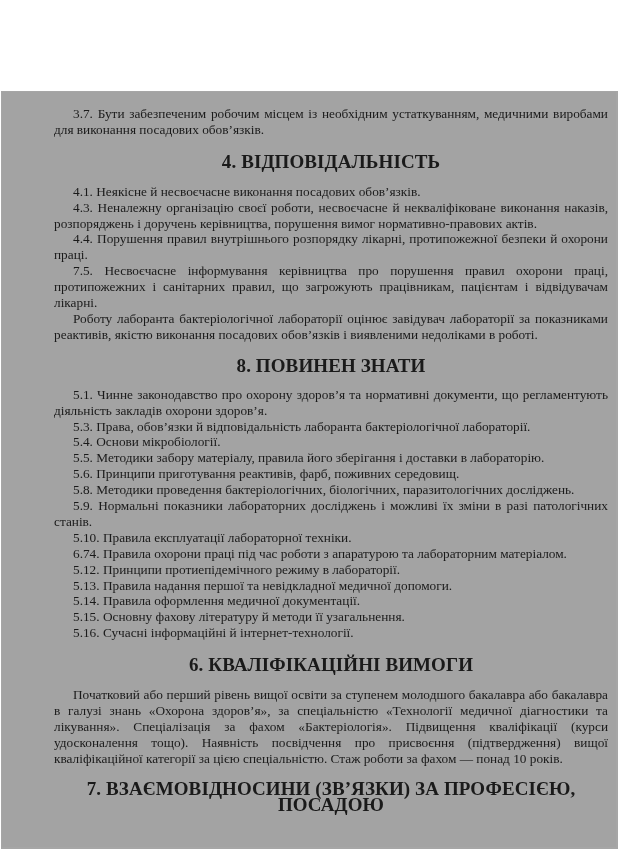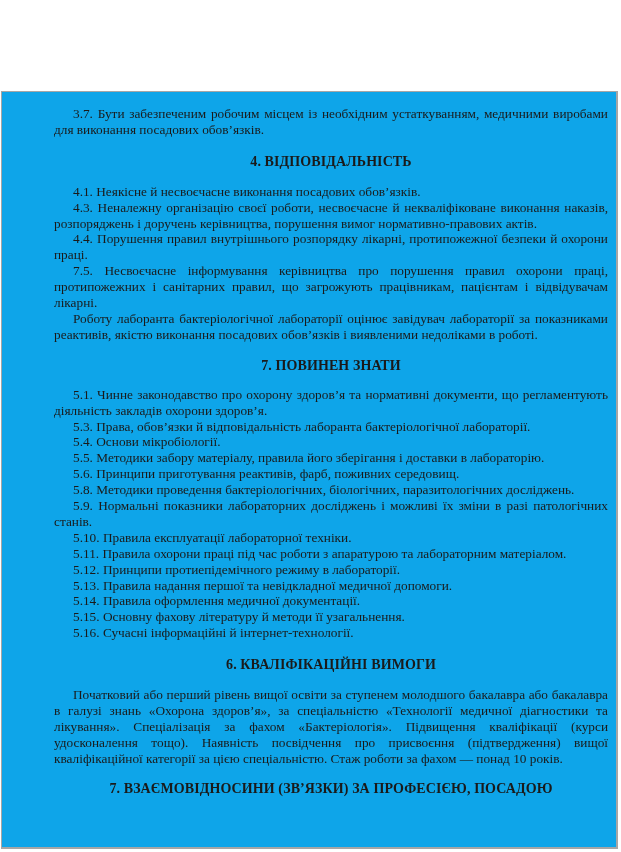--- a/index.html
+++ b/index.html
@@ -1,29 +1,29 @@
 <!DOCTYPE html>
 <html><head>
 <meta charset="utf-8">
 <style>
   html, body { margin: 0; padding: 0; background: #ffffff; }
   body { width: 621px; height: 852px; position: relative; overflow: hidden; }
   .frame {
     position: absolute; left: 1px; top: 91px; width: 617px; height: 758px;
     border: 1px solid #a6a6a6; border-right-width: 2px; border-bottom-width: 2px;
-    box-sizing: border-box; background: #0ea5e9;
+    box-sizing: border-box; background: #a3a3a3;
   }
   .content {
     position: absolute; left: 52px; top: 14px; width: 554px;
     font-family: "Liberation Serif", "DejaVu Serif", serif;
     font-size: 13.3px; line-height: 15.9px; color: #1a1a1a;
   }
   p { margin: 0; text-align: justify; text-indent: 19px; }
   h2 {
-    margin: 0; font-size: 14px; font-weight: bold; text-align: center;
+    margin: 0; font-size: 19px; font-weight: bold; text-align: center;
     font-family: "Liberation Serif", "DejaVu Serif", serif; letter-spacing: 0.1px;
   }
   .h4 { margin-top: 16px; margin-bottom: 14px; }
   .h5 { margin-top: 15px; margin-bottom: 13px; }
   .h6 { margin-top: 16px; margin-bottom: 14px; }
   .h7 { margin-top: 14px; margin-bottom: 13px; }
 </style>
 </head>
 <body>
 
@@ -32,30 +32,30 @@
 
     <p>3.7. Бути забезпеченим робочим місцем із необхідним устаткуванням, медичними виробами для виконання посадових обов’язків.</p>
 
     <h2 class="h4">4. ВІДПОВІДАЛЬНІСТЬ</h2>
     <p>4.1. Неякісне й несвоєчасне виконання посадових обов’язків.</p>
     <p>4.3. Неналежну організацію своєї роботи, несвоєчасне й некваліфіковане виконання наказів, розпоряджень і доручень керівництва, порушення вимог нормативно-правових актів.</p>
     <p>4.4. Порушення правил внутрішнього розпорядку лікарні, протипожежної безпеки й охорони праці.</p>
     <p>7.5. Несвоєчасне інформування керівництва про порушення правил охорони праці, протипожежних і санітарних правил, що загрожують працівникам, пацієнтам і відвідувачам лікарні.</p>
     <p>Роботу лаборанта бактеріологічної лабораторії оцінює завідувач лабораторії за показниками реактивів, якістю виконання посадових обов’язків і виявленими недоліками в роботі.</p>
 
-    <h2 class="h5">7. ПОВИНЕН ЗНАТИ</h2>
+    <h2 class="h5">8. ПОВИНЕН ЗНАТИ</h2>
     <p>5.1. Чинне законодавство про охорону здоров’я та нормативні документи, що регламентують діяльність закладів охорони здоров’я.</p>
     <p>5.3. Права, обов’язки й відповідальність лаборанта бактеріологічної лабораторії.</p>
     <p>5.4. Основи мікробіології.</p>
     <p>5.5. Методики забору матеріалу, правила його зберігання і доставки в лабораторію.</p>
     <p>5.6. Принципи приготування реактивів, фарб, поживних середовищ.</p>
     <p>5.8. Методики проведення бактеріологічних, біологічних, паразитологічних досліджень.</p>
     <p>5.9. Нормальні показники лабораторних досліджень і можливі їх зміни в разі патологічних станів.</p>
     <p>5.10. Правила експлуатації лабораторної техніки.</p>
-    <p>5.11. Правила охорони праці під час роботи з апаратурою та лабораторним матеріалом.</p>
+    <p>6.74. Правила охорони праці під час роботи з апаратурою та лабораторним матеріалом.</p>
     <p>5.12. Принципи протиепідемічного режиму в лабораторії.</p>
     <p>5.13. Правила надання першої та невідкладної медичної допомоги.</p>
     <p>5.14. Правила оформлення медичної документації.</p>
     <p>5.15. Основну фахову літературу й методи її узагальнення.</p>
     <p>5.16. Сучасні інформаційні й інтернет-технології.</p>
 
     <h2 class="h6">6. КВАЛІФІКАЦІЙНІ ВИМОГИ</h2>
     <p>Початковий або перший рівень вищої освіти за ступенем молодшого бакалавра або бакалавра в галузі знань «Охорона здоров’я», за спеціальністю «Технології медичної діагностики та лікування». Спеціалізація за фахом «Бактеріологія». Підвищення кваліфікації (курси удосконалення тощо). Наявність посвідчення про присвоєння (підтвердження) вищої кваліфікаційної категорії за цією спеціальністю. Стаж роботи за фахом — понад 10 років.</p>
 
     <h2 class="h7">7. ВЗАЄМОВІДНОСИНИ (ЗВ’ЯЗКИ) ЗА ПРОФЕСІЄЮ, ПОСАДОЮ</h2>

